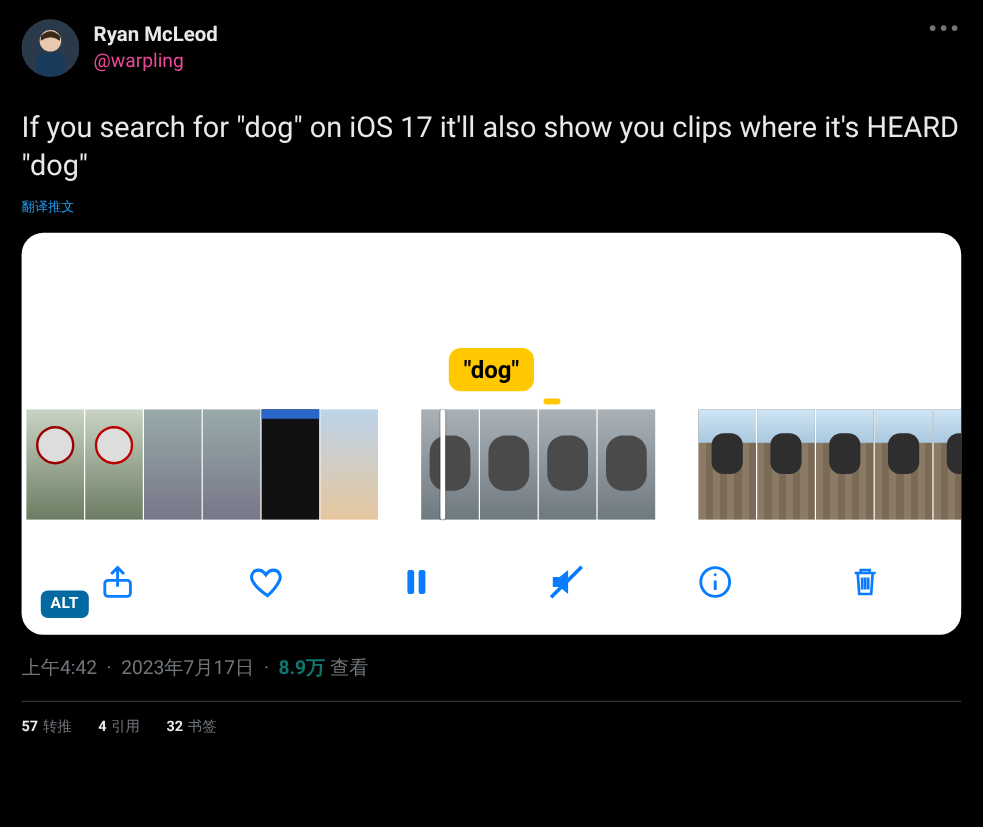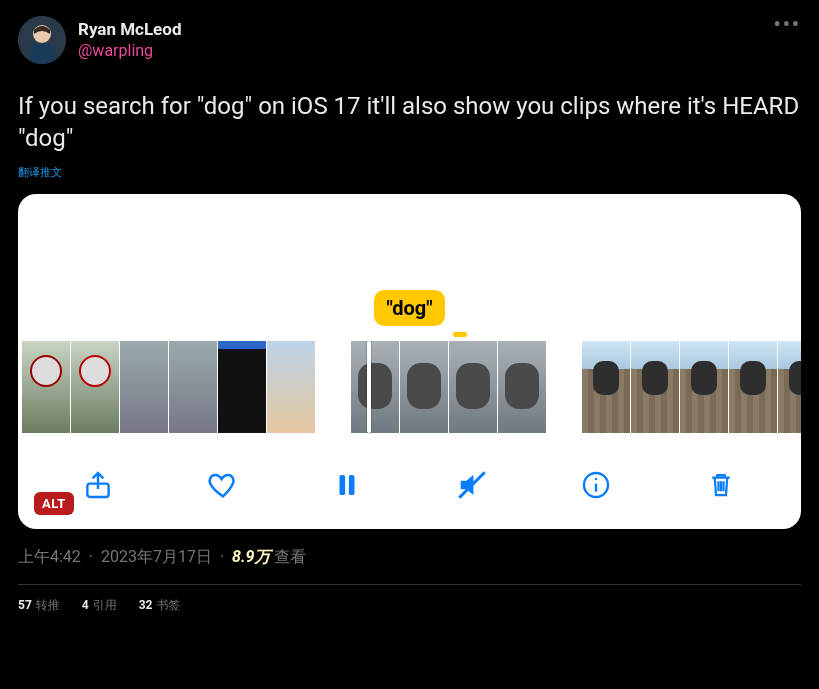--- a/index.html
+++ b/index.html
@@ -107,35 +107,35 @@
   .ios-btn {
     width:44px; height:44px; display:flex; align-items:center; justify-content:center;
     color:#0a7cff;
     cursor:pointer;
   }
   .ios-btn svg { stroke:#0a7cff; fill:none; }
   .alt-badge {
     position:absolute;
     left:16px;
     bottom:14px;
-    background:#b91c1c;
+    background:#0369a1;
     color:#fff;
     font-size:13px;
     font-weight:700;
     border-radius:6px;
     padding:4px 8px;
     letter-spacing:0.5px;
   }
   .meta-line {
     color:#71767b;
     font-size:16px;
     margin-top: 18px;
   }
   .meta-line .sep { margin:0 4px; }
-  .meta-line .vc { color:#fef9c3; font-weight:700;font-style:italic; }
+  .meta-line .vc { color:#0f766e; font-weight:700; }
   .divider {
     border-top:1px solid #2f3336;
     margin: 16px 0 12px;
   }
   .stats {
     display:flex;
     gap:22px;
     color:#71767b;
     font-size:12px;
   }

